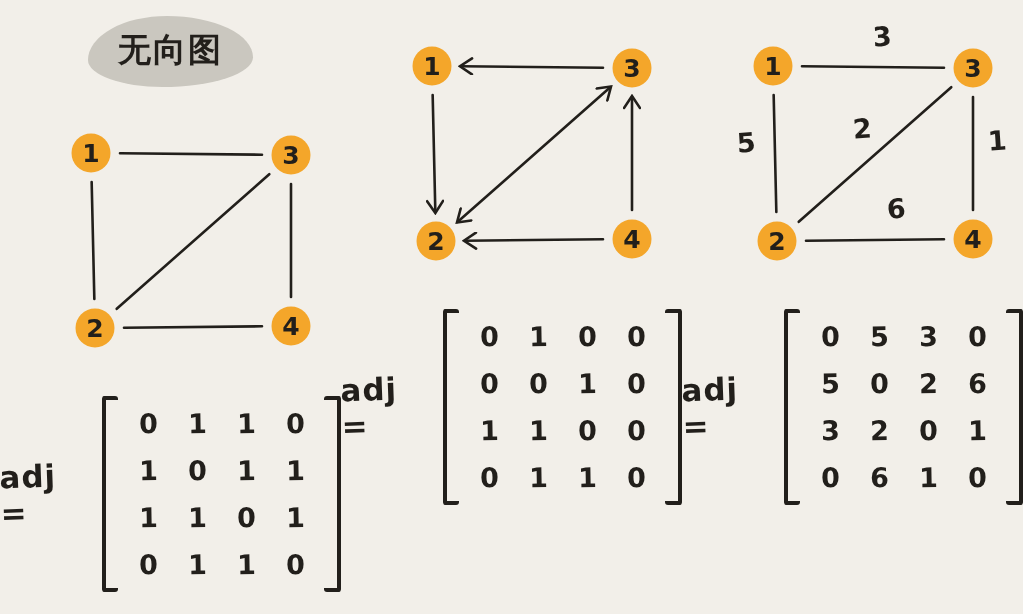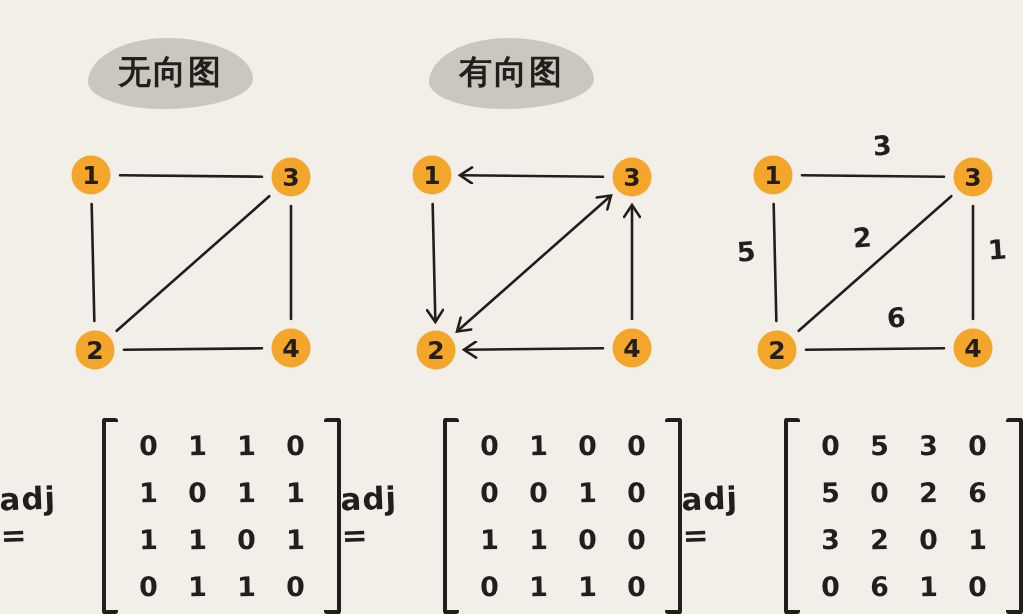--- a/index.html
+++ b/index.html
@@ -9,21 +9,21 @@
     font-family:"DejaVu Sans", sans-serif;
     color:#221f1b;
     overflow:hidden;
   }
   .canvas{
     width:1023px;height:614px;
     display:flex;flex-direction:row;
   }
   .panel{
     width:341px;height:614px;
-    display:flex;flex-direction:column;align-items:center;justify-content:flex-end;
+    display:flex;flex-direction:column;align-items:center;
   }
   .title-blob{
     margin-top:16px;
     background:#cac7bf;
     border-radius:48% 52% 55% 45% / 62% 58% 42% 38%;
     padding:12px 30px 14px 30px;
     font-size:33px;
     font-weight:700;
     letter-spacing:2px;
     color:#221f1b;
@@ -115,23 +115,20 @@
           <span class="matrix-cell">0</span>
           <span class="matrix-cell">1</span>
           <span class="matrix-cell">1</span>
           <span class="matrix-cell">0</span>
         </div>
       <div class="bracket right"></div>
     </div>
   </section>
 
   <section class="panel">
-    <div class="title-blob">
-      <span>有向图</span>
-    </div>
     <div class="graph-box"><svg width="320" height="245" viewBox="0 0 320 245">
           <defs>
             <marker id="ah1" viewBox="-14 -9 16 18" refX="-1" refY="0" markerWidth="16" markerHeight="18" orient="auto-start-reverse" markerUnits="userSpaceOnUse">
               <path d="M-12,-8 L0,0 L-12,8" fill="none" stroke="#221f1b" stroke-width="2.6" stroke-linecap="round"></path>
             </marker>
           </defs>
           <line x1="251.00144989125906" y1="41.71001449891259" x2="108.99855010874094" y2="40.28998550108741" stroke="#221f1b" stroke-width="2.6" stroke-linecap="round" marker-end="url(#ah1)"></line>
           <line x1="80.66268405615696" y1="68.99242745686735" x2="83.33731594384304" y2="186.00757254313265" stroke="#221f1b" stroke-width="2.6" stroke-linecap="round" marker-end="url(#ah1)"></line>
           <line x1="105.74206027199068" y1="195.80930394360007" x2="258.2579397280093" y2="61.19069605639994" stroke="#221f1b" stroke-width="2.6" stroke-linecap="round" marker-end="url(#ah1)" marker-start="url(#ah1)"></line>
           <line x1="280" y1="184" x2="280" y2="71" stroke="#221f1b" stroke-width="2.6" stroke-linecap="round" marker-end="url(#ah1)"></line>

